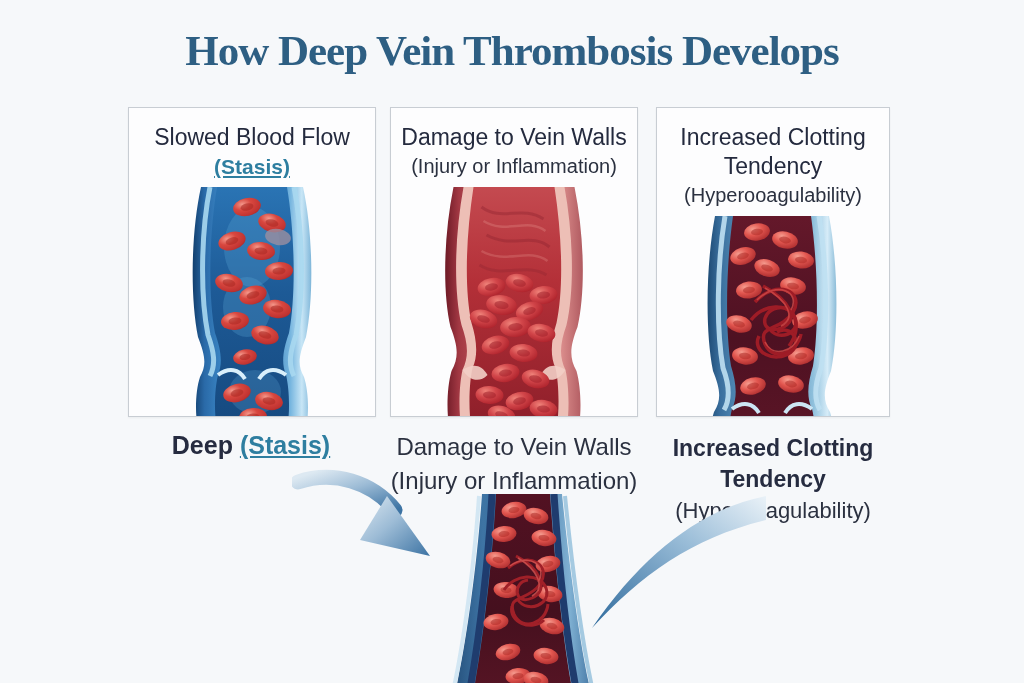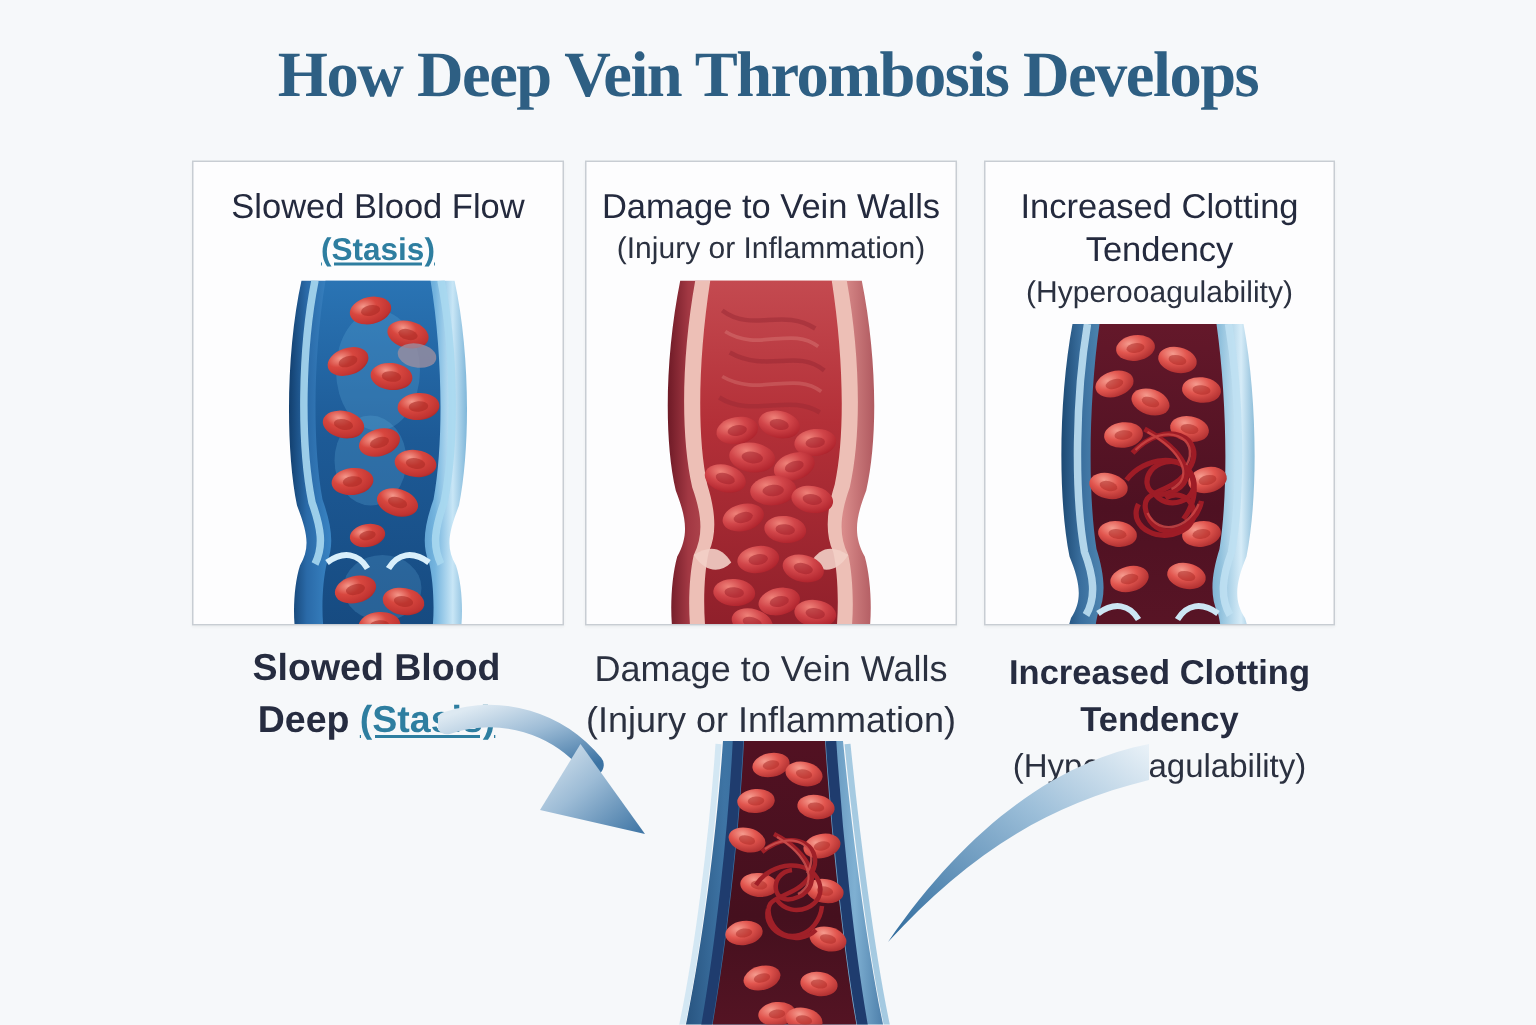--- a/index.html
+++ b/index.html
@@ -234,21 +234,20 @@
         <g stroke="#cf4a48" stroke-width="1.6" fill="none" opacity="0.8">
           <path d="M64,84 C84,64 108,76 98,94"></path>
           <path d="M72,126 C80,142 100,136 106,120"></path>
           <path d="M72,72 C94,84 104,102 88,110"></path>
         </g>
       </svg>
     </div>
   </section>
 
   <div class="footer-label fl-1">
-    <div>Slowed Blood</div>
     <div><span>Deep</span> <span class="teal">(Stasis)</span></div>
   </div>
   <div class="footer-label fl-2">
     <div>Damage to Vein Walls</div>
     <div>(Injury or Inflammation)</div>
   </div>
   <div class="footer-label fl-3">
     <div>Increased Clotting Tendency</div>
     <div class="fl-sub">(Hyperooagulability)</div>
   </div>

